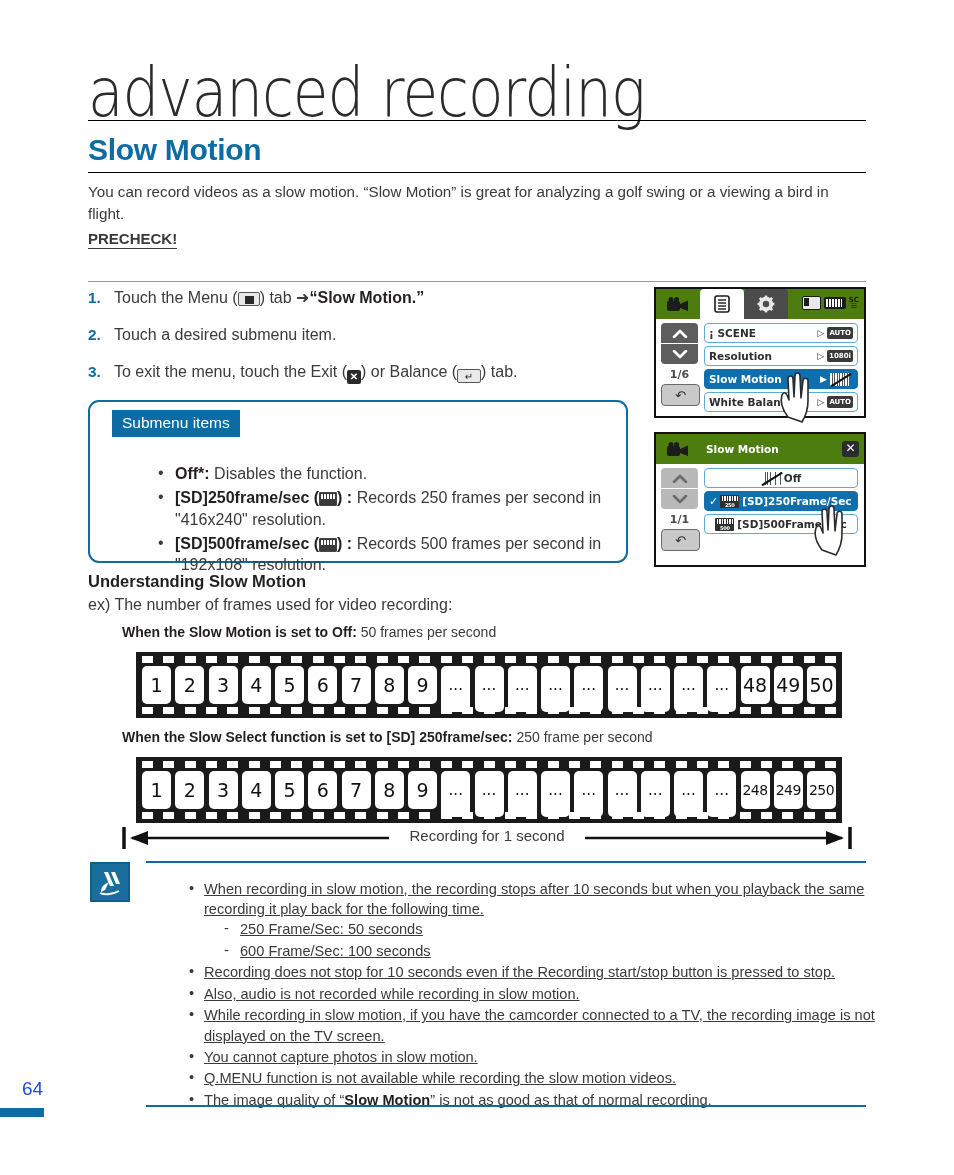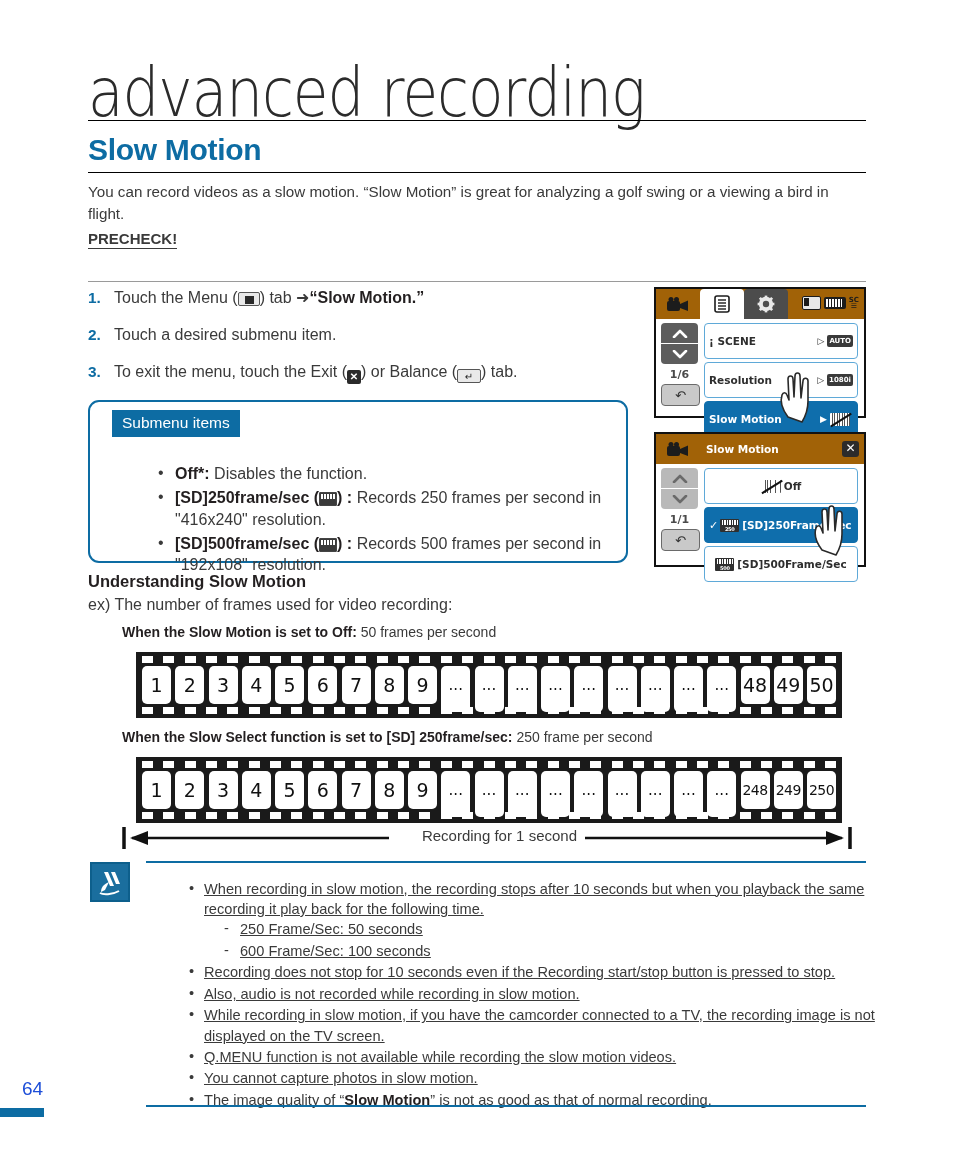--- a/index.html
+++ b/index.html
@@ -146,21 +146,21 @@
     position: absolute;
     border: 2px solid #111;
     background: #fff;
     box-sizing: border-box;
     font-family: "DejaVu Sans", sans-serif;
   }
   #lcd-top { left: 654px; top: 287px; width: 212px; height: 131px; }
   #lcd-bottom { left: 654px; top: 432px; width: 212px; height: 135px; }
 
   .lcd-topbar {
-    height: 30px; background: #a16207; position: relative;
+    height: 30px; background: #4d7c0f; position: relative;
     display: flex; align-items: center;
   }
   .tab {
     width: 44px; height: 30px; display:flex; align-items:center; justify-content:center;
   }
   .tab.active { background: #fff; border-radius: 4px 4px 0 0; }
   .tab.dark { background: #4c4c4c; border-radius: 4px 4px 0 0; }
   .status-icons {
     position: absolute; right: 5px; top: 7px;
     display: flex; gap: 3px; align-items: center;
@@ -190,21 +190,21 @@
   }
   .back-btn {
     width: 37px; height: 20px; background: #c9c9c9; border: 1.3px solid #6a6a6a;
     border-radius: 4px; margin-top: 3px;
     display: flex; align-items: center; justify-content: center;
     font-size: 13px; color: #333;
   }
 
   .rowcol { position: absolute; left: 48px; right: 6px; top: 4px; }
   .mrow {
-    height: 36px; margin-bottom: 3px;
+    height: 20px; margin-bottom: 3px;
     border: 1.3px solid #5fa9d8; border-radius: 4px;
     background: #fff; display: flex; align-items: center;
     padding: 0 4px; box-sizing: border-box;
     font-size: 10.5px; font-weight: bold; color: #2e2e2e;
     position: relative;
   }
   .mrow.sel {
     background: #0f6eac; border-color: #0f6eac; color: #fff;
   }
   .mrow .label { flex: 1; white-space: nowrap; overflow: hidden; }
@@ -284,21 +284,21 @@
     display: flex; align-items: center; justify-content: center;
     font-family: "DejaVu Sans", sans-serif;
     font-size: 19px; color: #111; font-weight: 400;
   }
   .frame.small { font-size: 14px; letter-spacing: -0.6px; }
   .frame.dots { font-size: 15px; color: #111; padding-bottom: 8px; }
 
   
   .rec-line { position: absolute; left: 122px; top: 825px; width: 730px; height: 28px; }
   .rec-cap {
-    position: absolute; left: 0; right: 0; top: 2px; text-align: right;
+    position: absolute; left: 0; right: 0; top: 2px; text-align: center;
     font-size: 15px; color: #3a3a3a; background: #fff;
     padding: 0 8px; width: 180px; margin: 0 auto;
   }
 
   
   .note-icon {
     position: absolute; left: 90px; top: 862px;
     width: 40px; height: 40px; background: #1a6e9e;
     border: 2px solid #0d5f8c; box-sizing: border-box;
   }
@@ -733,22 +733,22 @@
     <li>
       <span>When recording in slow motion, the recording stops after 10 seconds but when you playback the same recording it play back for the following time.</span>
       <ul class="sub">
         <li>250 Frame/Sec: 50 seconds</li>
         <li>600 Frame/Sec: 100 seconds</li>
       </ul>
     </li>
     <li>Recording does not stop for 10 seconds even if the Recording start/stop button is pressed to stop.</li>
     <li>Also, audio is not recorded while recording in slow motion.</li>
     <li>While recording in slow motion, if you have the camcorder connected to a TV, the recording image is not displayed on the TV screen.</li>
+    <li>You cannot capture photos in slow motion.</li>
     <li>Q.MENU function is not available while recording the slow motion videos.</li>
-    <li>You cannot capture photos in slow motion.</li>
     <li><span>The image quality of “</span><b>Slow Motion</b><span>” is not as good as that of normal recording.</span></li>
   </ul>
 
   <div class="footer-rule"></div>
   <div class="page-num">64</div>
   <div class="page-bar"></div>
 
 </div>
 
 </body></html>

